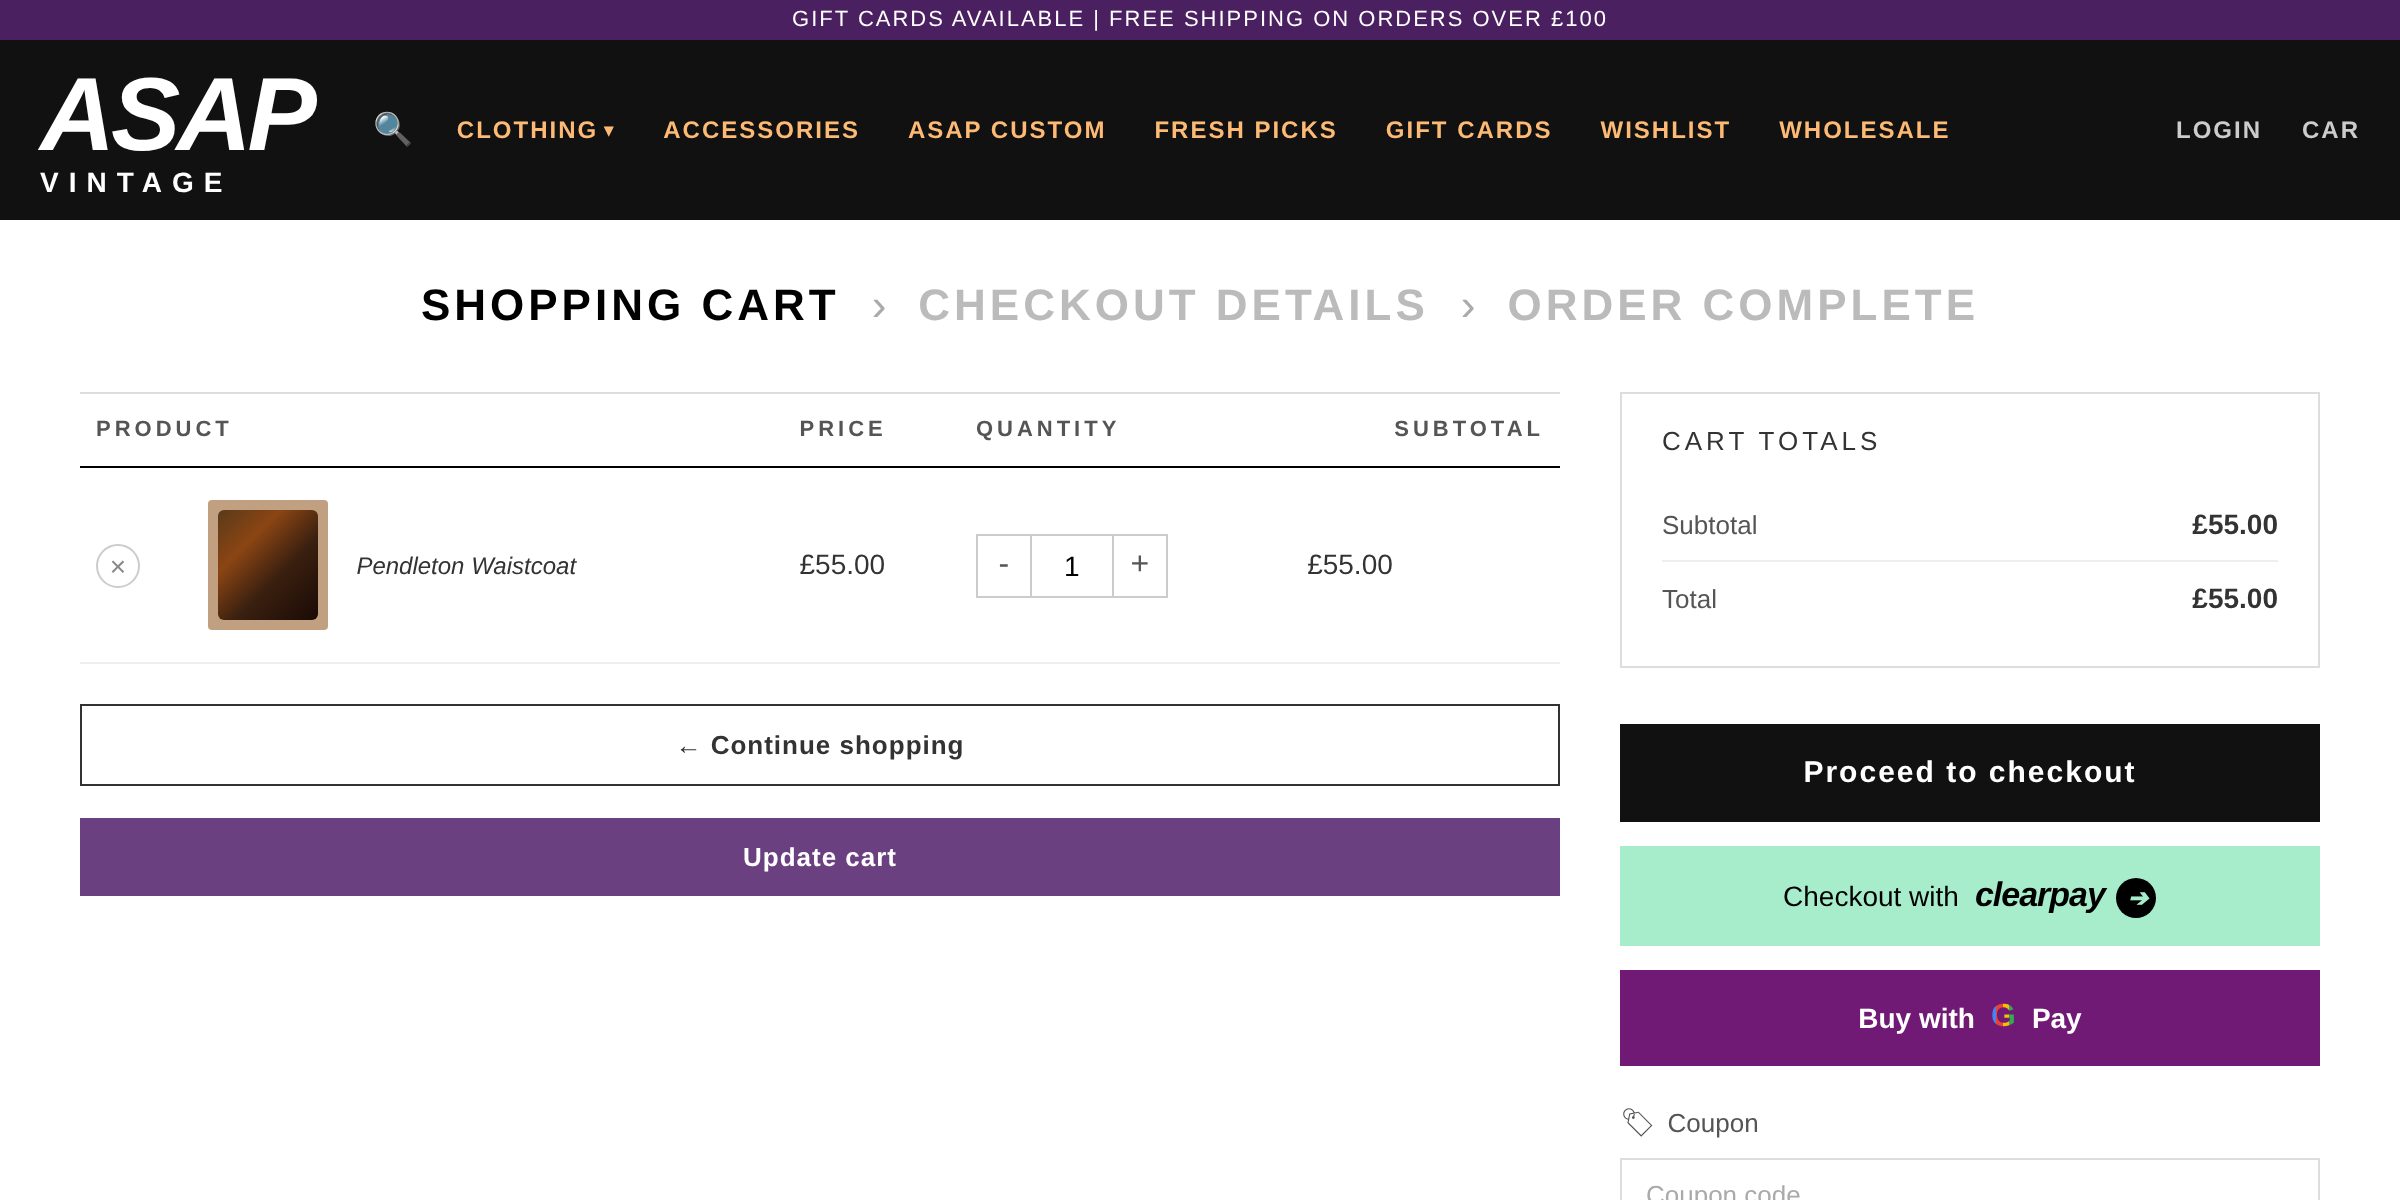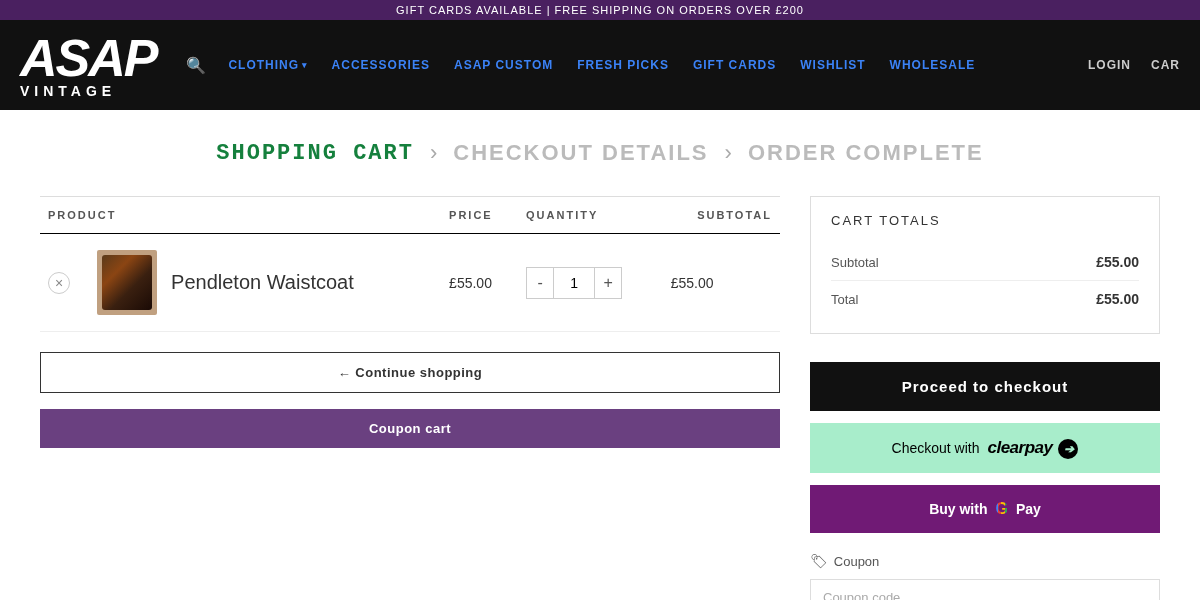--- a/index.html
+++ b/index.html
@@ -44,21 +44,21 @@
       gap: 4px;
       flex: 1;
     }
     .search-icon-wrap {
       color: #ccc;
       font-size: 16px;
       cursor: pointer;
       margin-right: 8px;
     }
     .nav-item {
-      color: #3b82f6;
+      color: #fdba74;
       font-size: 12px;
       font-weight: bold;
       letter-spacing: 1px;
       padding: 8px 10px;
       cursor: pointer;
       text-transform: uppercase;
       display: flex;
       align-items: center;
       gap: 3px;
       text-decoration: none;
@@ -87,21 +87,21 @@
       justify-content: center;
       gap: 16px;
     }
     .breadcrumb-item {
       font-size: 22px;
       font-weight: 900;
       letter-spacing: 2px;
       text-transform: uppercase;
       color: #222;
     }
-    .breadcrumb-item.active { color: #15803d; font-family: Liberation Mono, monospace; }
+    .breadcrumb-item.active { color: #000000; }
     .breadcrumb-item.inactive { color: #bbb; }
     .breadcrumb-sep {
       font-size: 22px;
       color: #aaa;
       font-weight: normal;
     }
 
     
     .main-content {
       display: flex;
@@ -157,23 +157,24 @@
       background: linear-gradient(135deg, #5a3a1a 0%, #8b4513 30%, #3a2010 60%, #1a0a05 100%);
       border-radius: 3px;
       position: relative;
     }
     .product-cell {
       display: flex;
       align-items: center;
       gap: 14px;
     }
     .product-name {
-      font-size: 20px;
+      font-size: 12px;
       color: #333;
       font-weight: normal;
+      font-style: italic;
     }
     .price-cell {
       font-size: 14px;
       color: #333;
     }
     .quantity-cell {
       display: flex;
       align-items: center;
       gap: 0;
     }
@@ -338,21 +339,21 @@
       border: 1px solid #ddd;
       font-size: 13px;
       color: #aaa;
     }
     .coupon-input::placeholder { color: #aaa; }
   </style>
 </head>
 <body>
 
 <div class="top-banner">
-  <span>GIFT CARDS AVAILABLE | FREE SHIPPING ON ORDERS OVER £200</span>
+  <span>GIFT CARDS AVAILABLE | FREE SHIPPING ON ORDERS OVER £100</span>
 </div>
 
 <header class="header">
   <div class="logo">
     <span class="logo-asap">ASAP</span>
     <span class="logo-vintage">VINTAGE</span>
   </div>
 
   <nav class="header-nav">
     <div class="search-icon-wrap">🔍</div>
@@ -441,21 +442,21 @@
           </td>
           <td>
             <span class="subtotal-cell">£55.00</span>
           </td>
         </tr>
       </tbody>
     </table>
 
     <div class="cart-actions">
       <button class="continue-btn">← Continue shopping</button>
-      <button class="update-btn">Coupon cart</button>
+      <button class="update-btn">Update cart</button>
     </div>
   </div>
 
   <div class="totals-section">
     <div class="cart-totals-box">
       <div class="cart-totals-title">CART TOTALS</div>
       <div class="totals-row">
         <span class="totals-label">Subtotal</span>
         <span class="totals-value">£55.00</span>
       </div>

